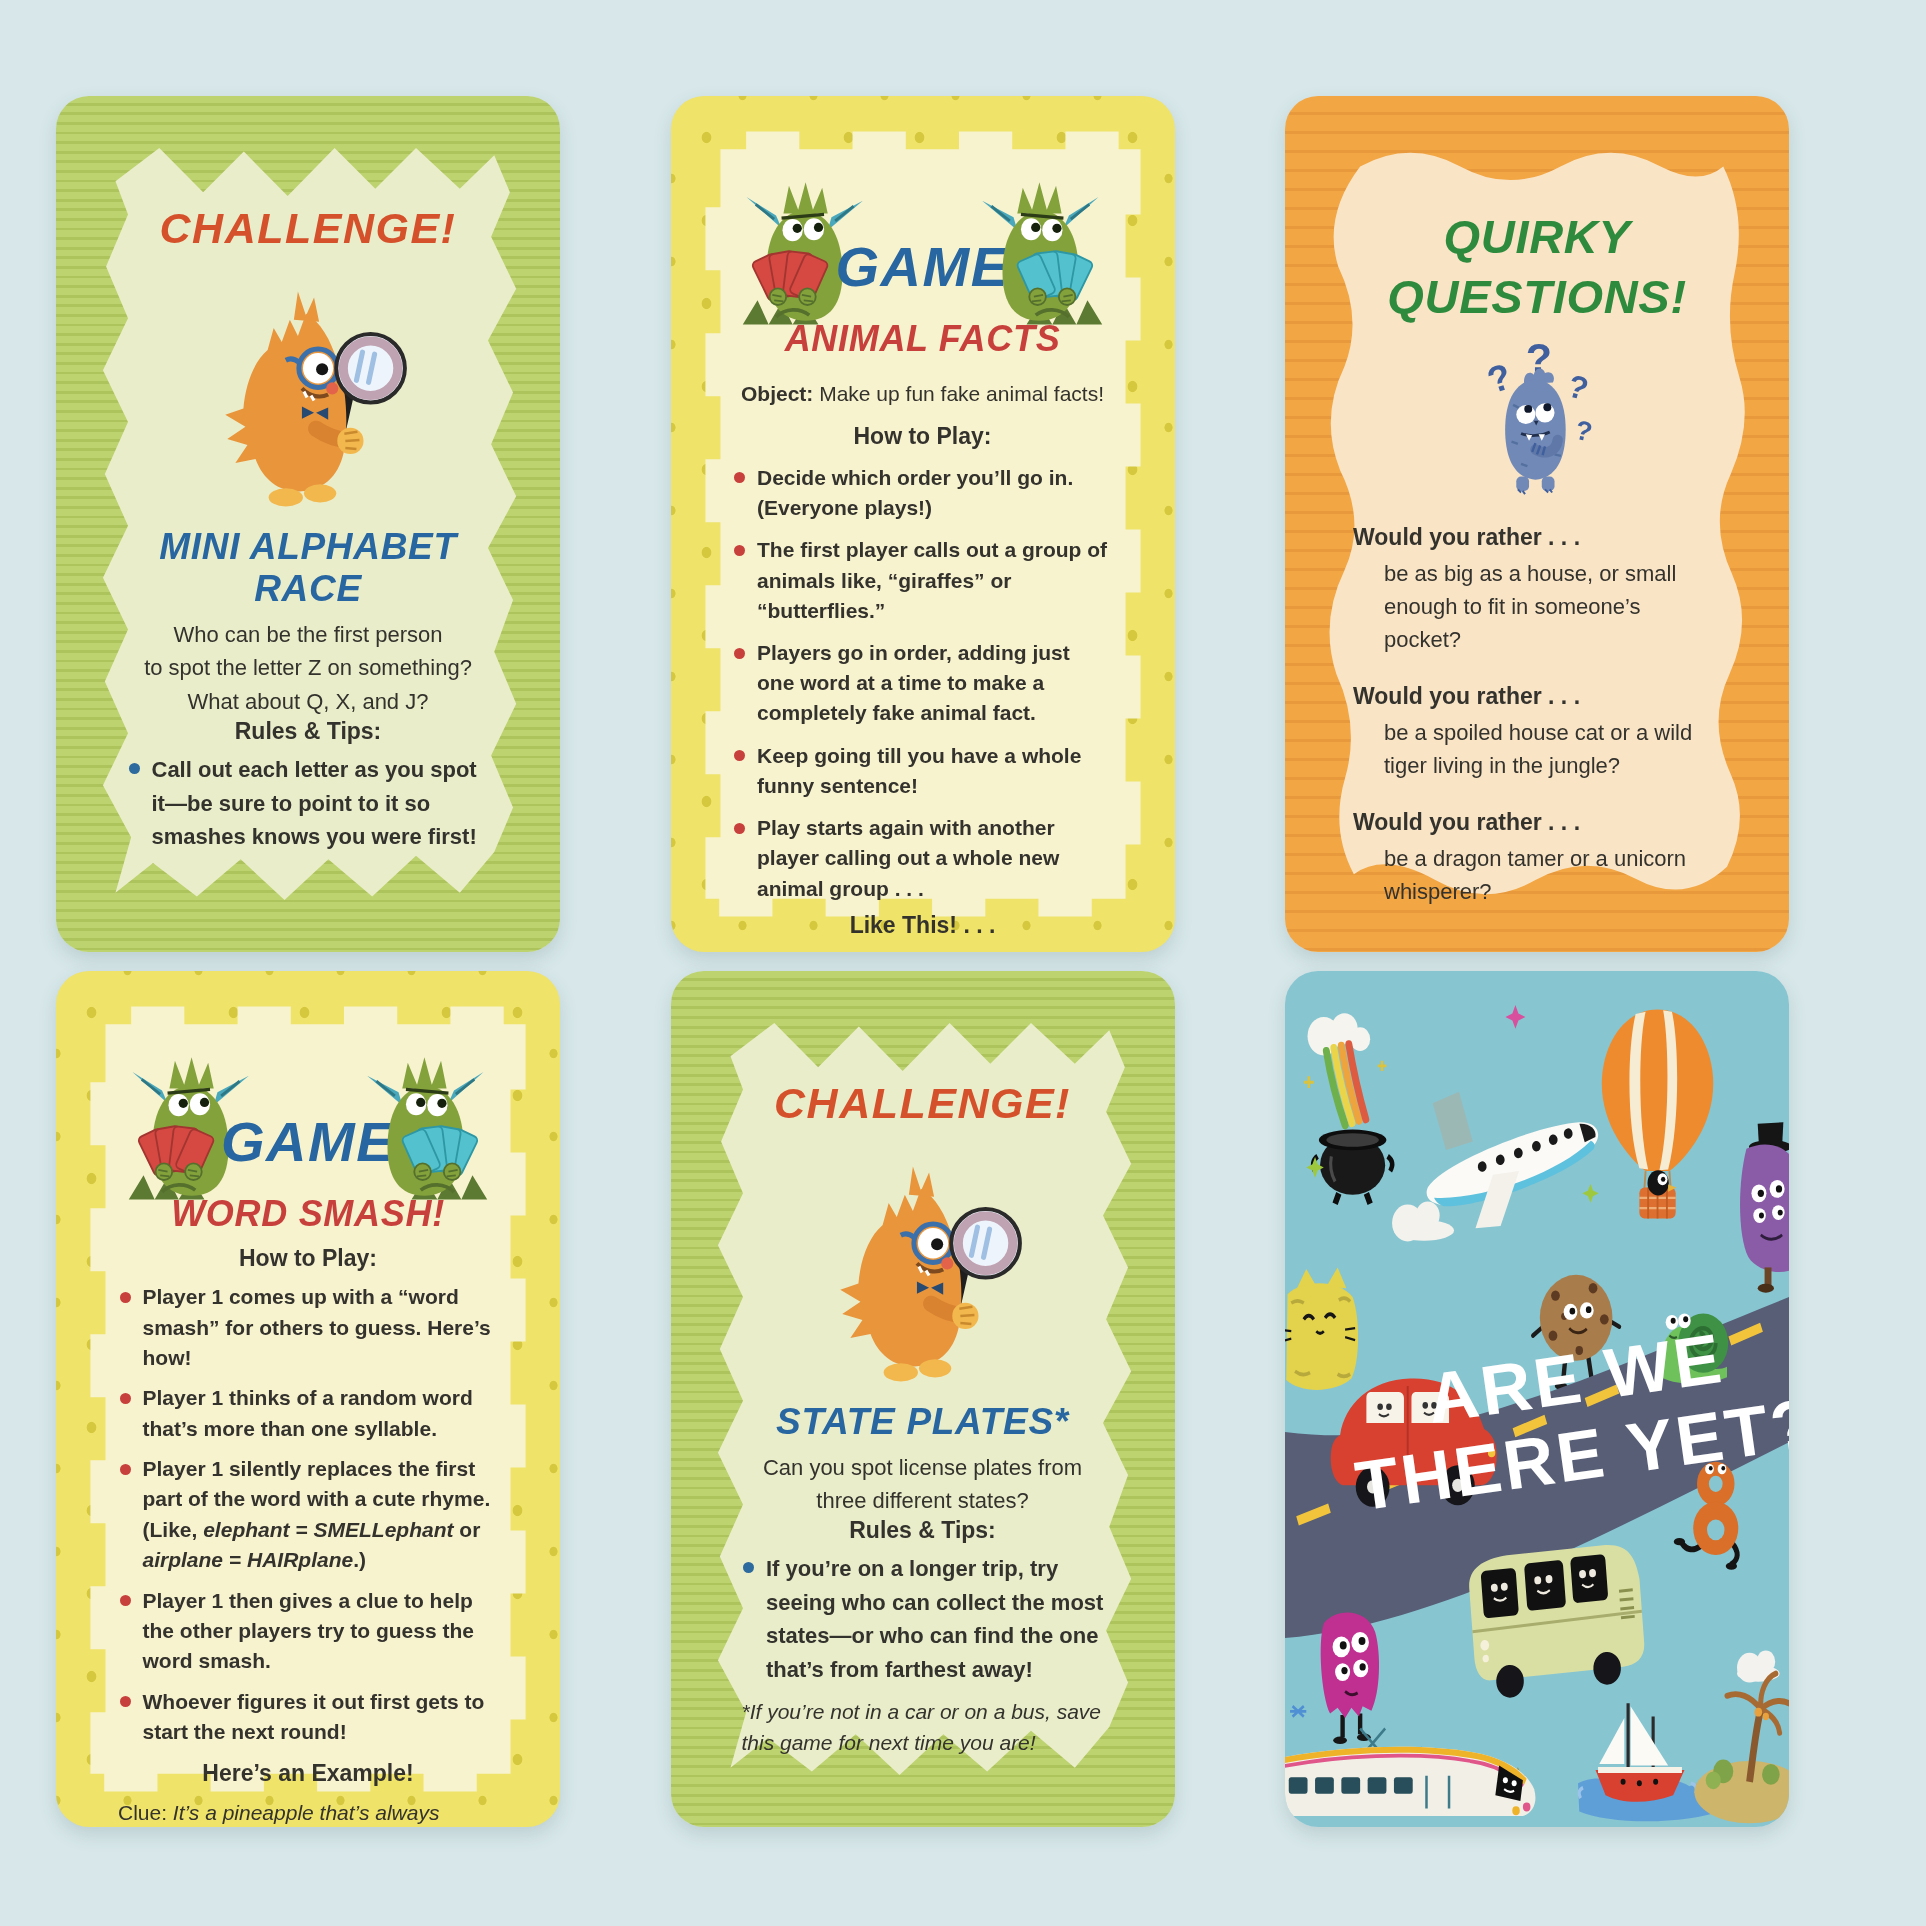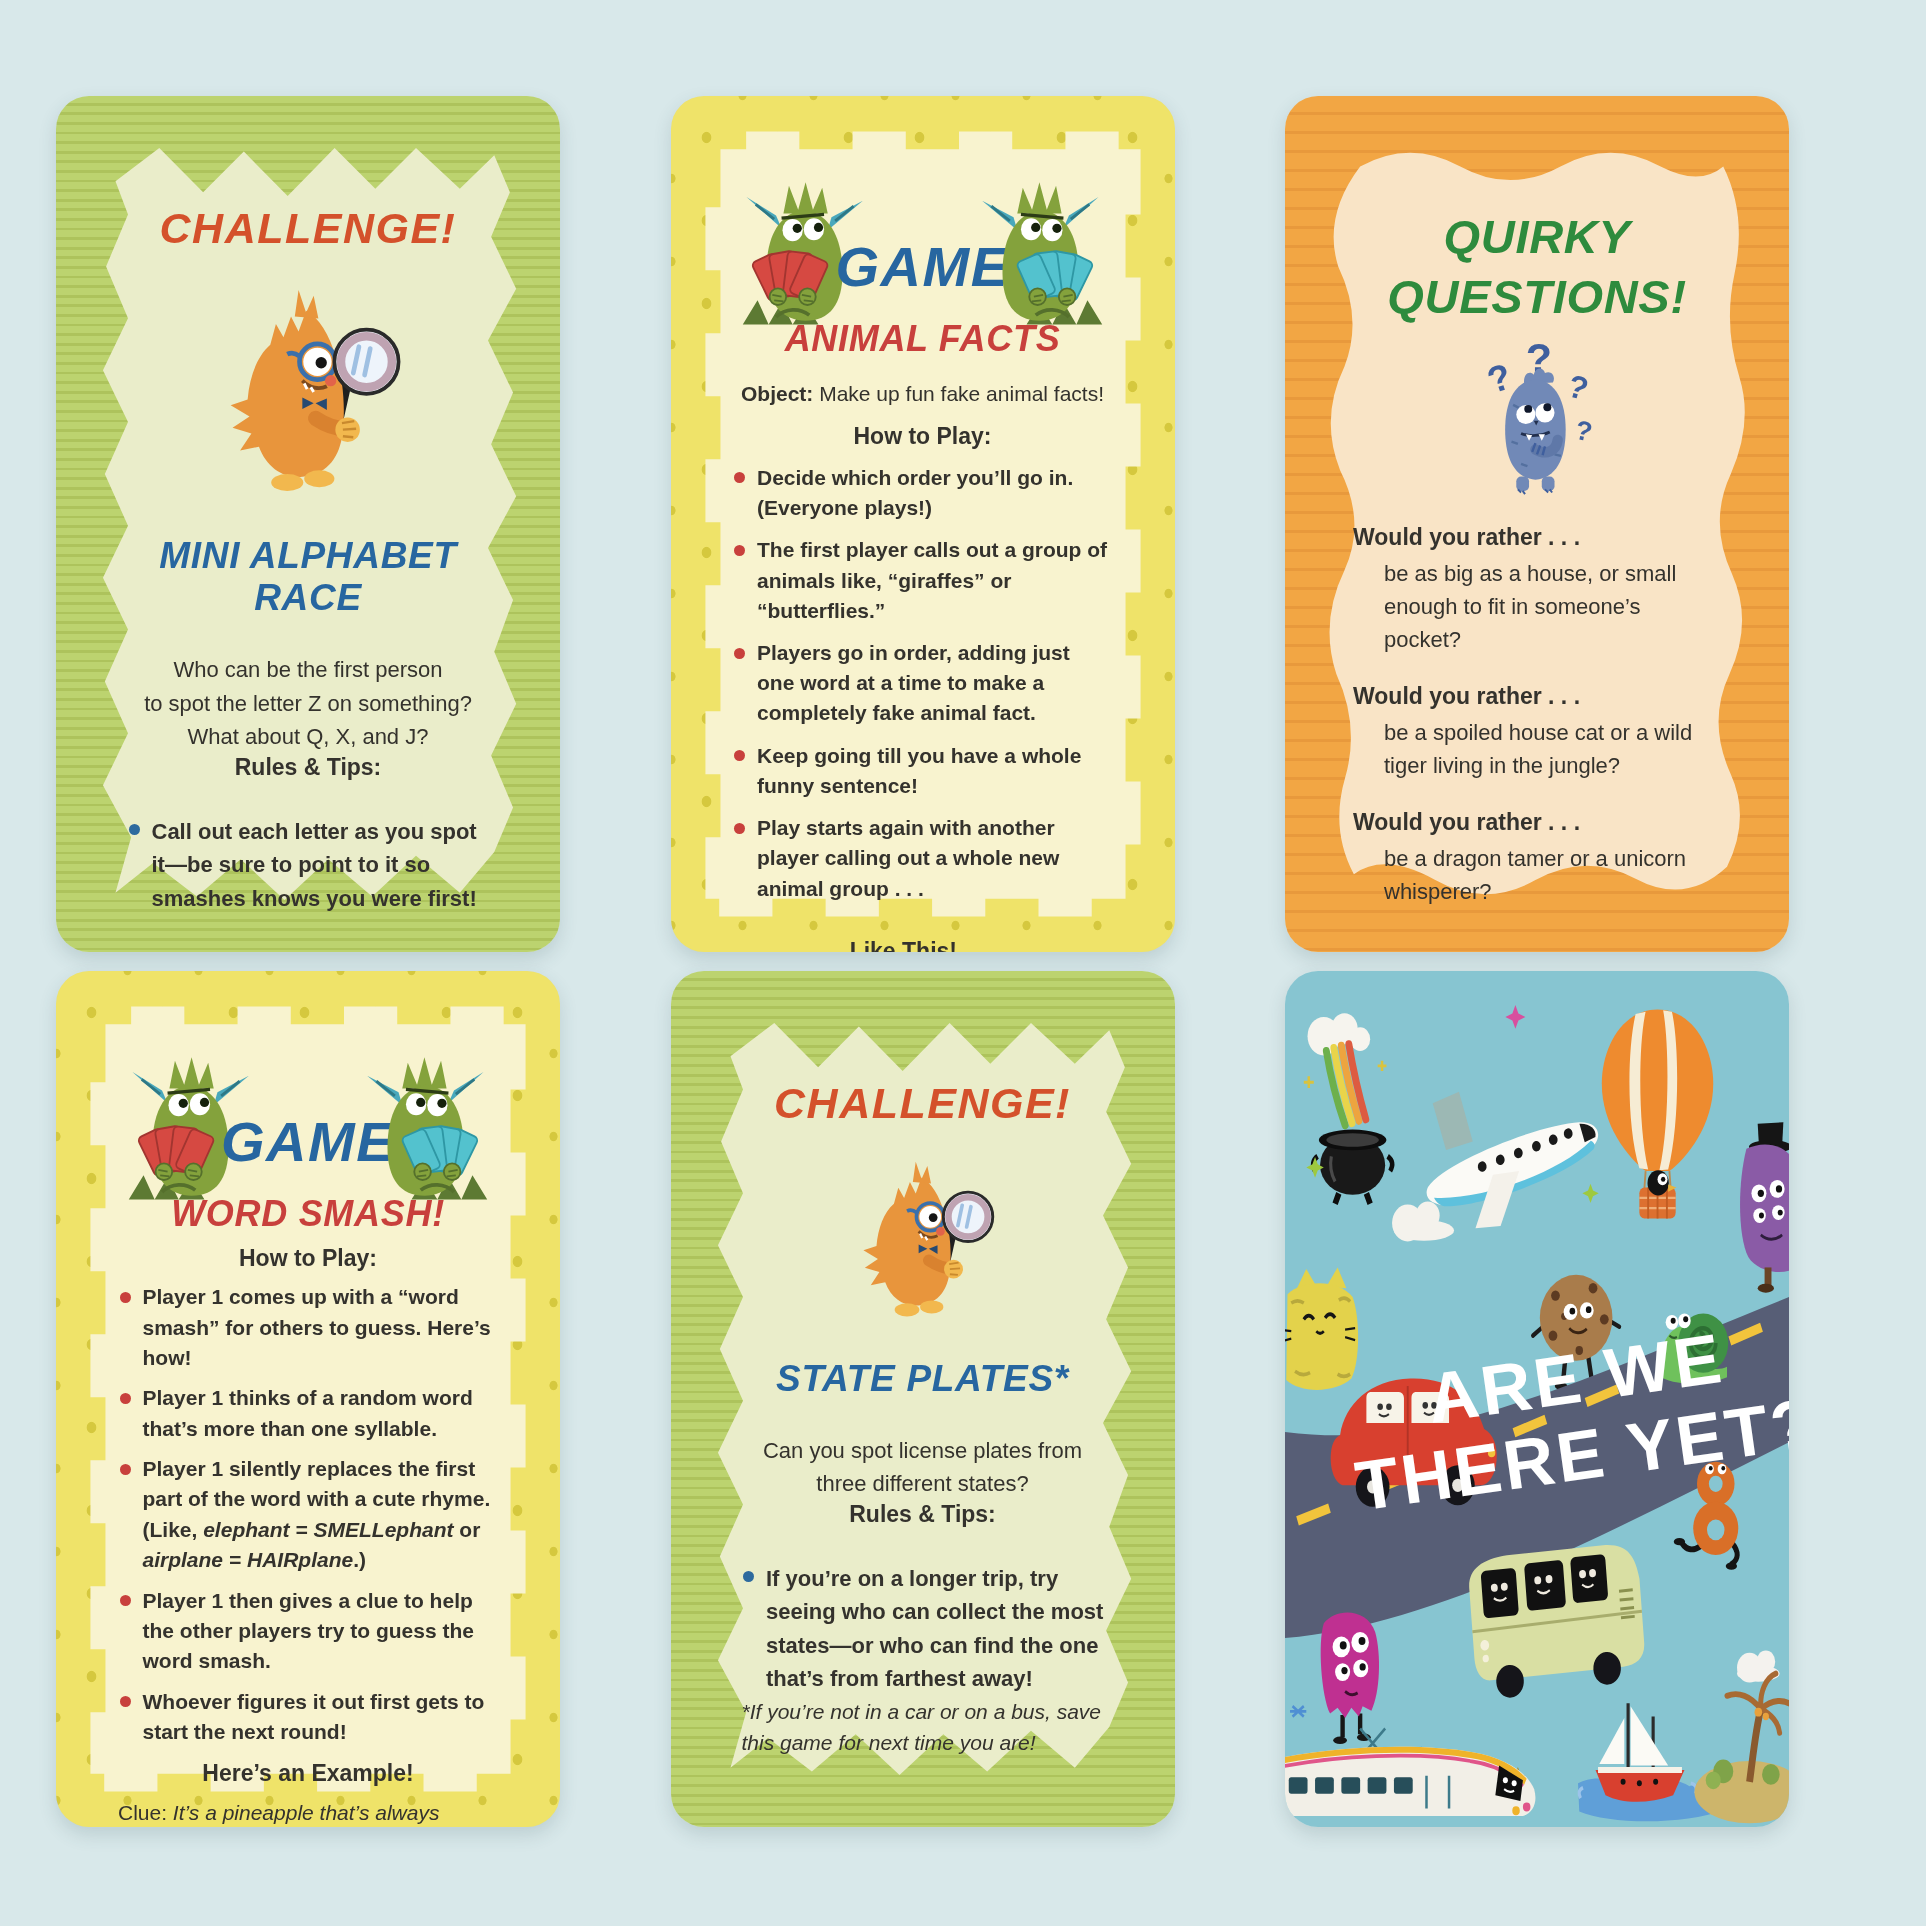--- a/index.html
+++ b/index.html
@@ -66,21 +66,21 @@
 
   .footnote{font-style:italic;font-size:21px;line-height:1.5;text-align:left;width:100%;margin-top:auto;}
 
   .cover-title{
     position:absolute;left:13.3px;top:369px;width:566px;z-index:3;
     transform:rotate(-8deg);text-align:center;color:#fff;font-weight:700;
     font-size:70px;line-height:1.1;letter-spacing:3px;
   }
   .cover-scene{position:absolute;inset:0;width:100%;height:100%;z-index:1;}
 
-  .mt8{margin-top:6px;}.mt14{margin-top:10.4px;}.mt18{margin-top:13.3px;}.mt22{margin-top:34px;}
+  .mt8{margin-top:6px;}.mt14{margin-top:10.4px;}.mt18{margin-top:13.3px;}.mt22{margin-top:8px;}
   .mt26{margin-top:19px;}.mt30{margin-top:22px;}.mt40{}
   .center-lines p{margin:0;}
   .ex-line{margin:0 0 10.4px 0;}
 </style>
 </head>
 <body>
 
 <svg width="0" height="0" style="position:absolute" aria-hidden="true">
   <defs>
     <g id="bigfoot">

